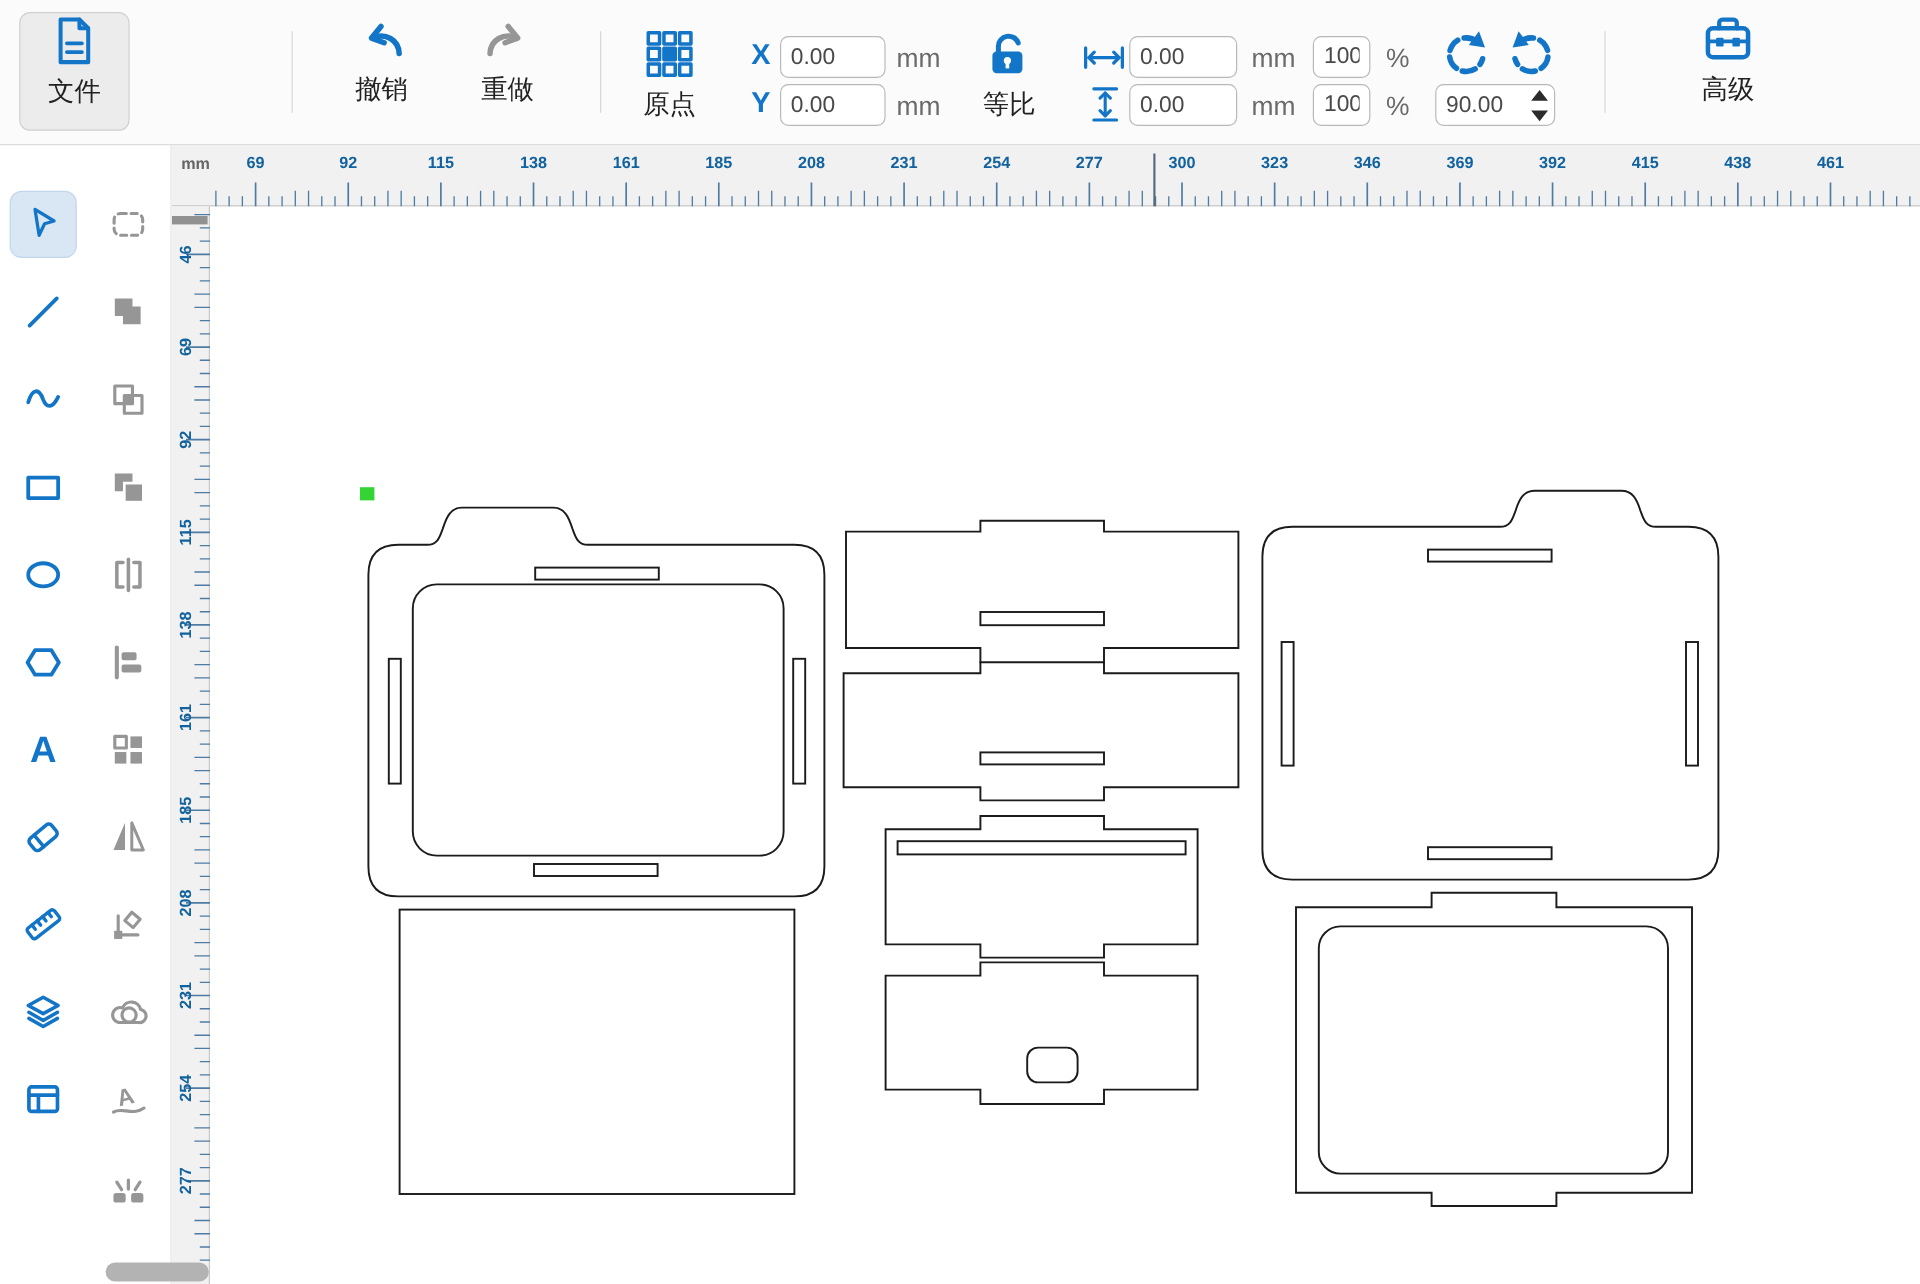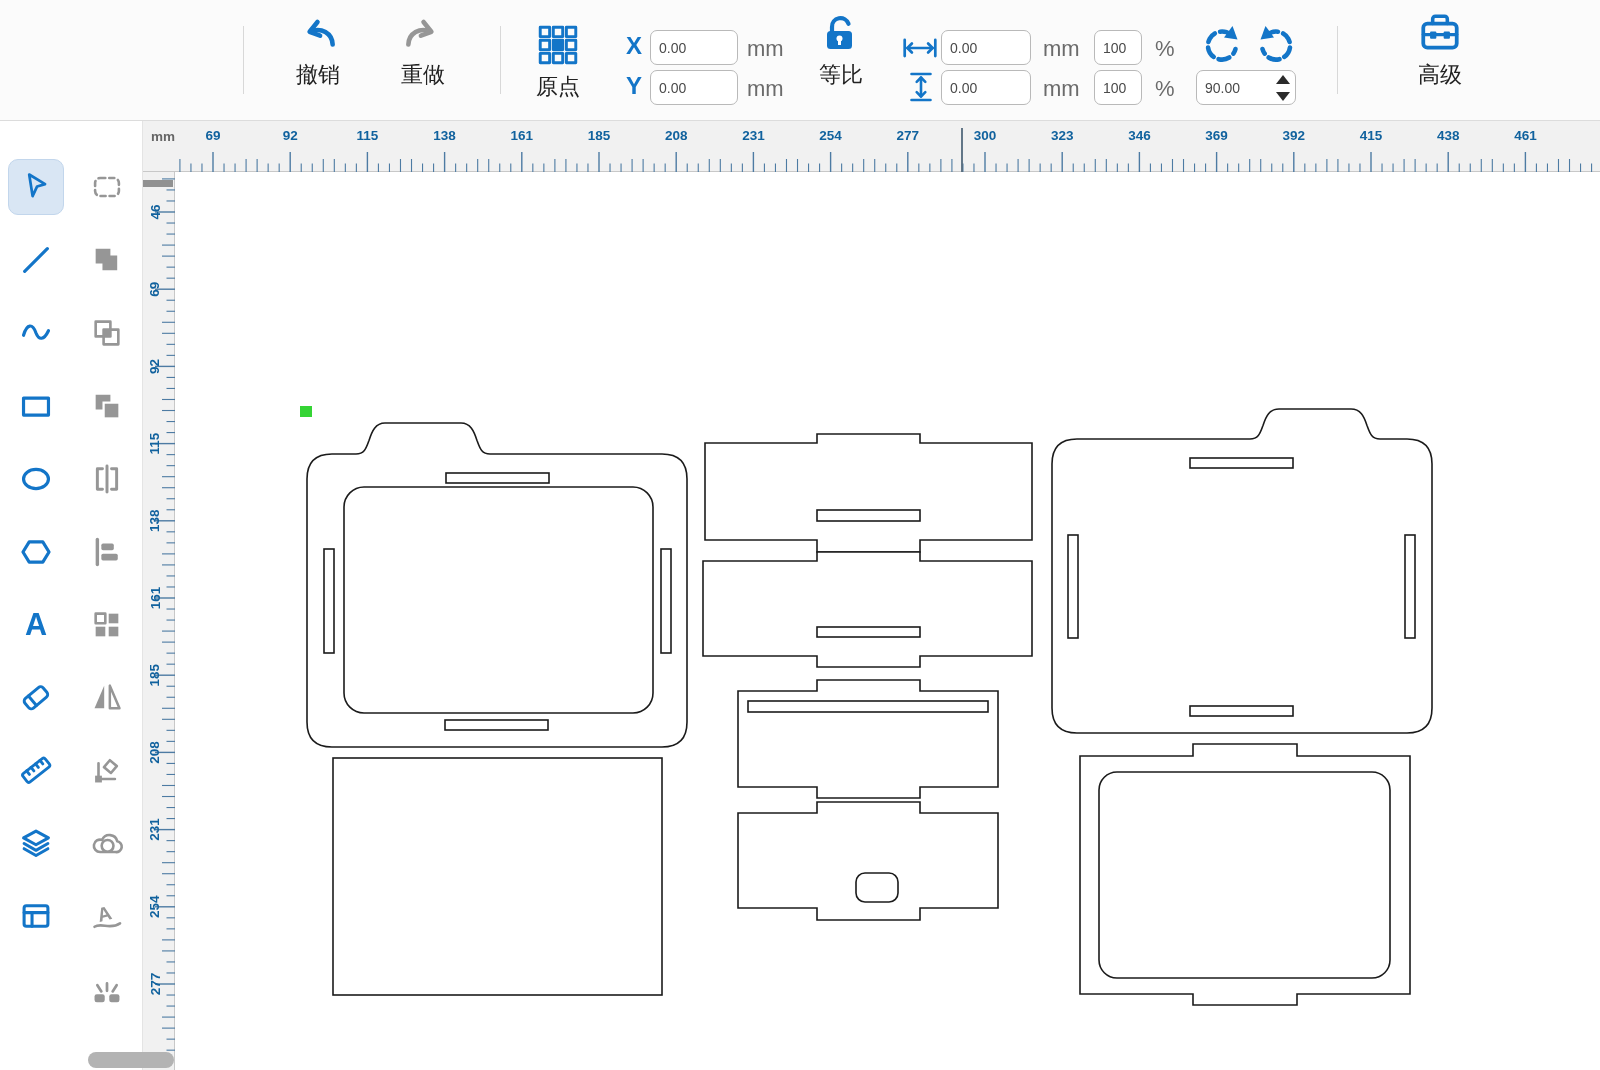--- a/index.html
+++ b/index.html
@@ -10,21 +10,21 @@
   html,body{width:1600px;height:1070px;overflow:hidden;background:#fff;
     font-family:"Liberation Sans","DejaVu Sans",sans-serif;}
   #app{position:relative;width:1600px;height:1070px}
 
   
   .toolbar{position:absolute;left:0;top:0;width:1600px;height:121px;background:#fbfbfb;border-bottom:1px solid #dcdcdc;z-index:30}
   .tbtn{position:absolute;display:flex;flex-direction:column;align-items:center;justify-content:flex-start;background:transparent;border:none;cursor:pointer}
   .tbtn .lbl{font-size:22px;color:#222;margin-top:4px;white-space:nowrap}
   .tbtn.selected{background:#ececec;border:1px solid #d0d0d0;border-radius:9px}
   .sep{position:absolute;top:26px;height:68px;width:1px;background:#d8d8d8}
-  .tb-input{position:absolute;height:35px;border:1.5px solid #b9b9b9;border-radius:7px;font-size:14px;color:#4a4a4a;padding:0 8px;background:#fff;outline:none;font-family:inherit}
+  .tb-input{position:absolute;height:35px;border:1.5px solid #b9b9b9;border-radius:7px;font-size:19px;color:#4a4a4a;padding:0 8px;background:#fff;outline:none;font-family:inherit}
   .tb-unit{position:absolute;font-size:22px;color:#6b6b6b}
   .tb-xy{position:absolute;font-size:24px;font-weight:bold;color:var(--blue)}
   .stepper{position:absolute;display:flex;flex-direction:column;justify-content:space-between;height:26px;width:16px}
   .stepper span{width:0;height:0;border-left:7px solid transparent;border-right:7px solid transparent;display:block}
   .step-up{border-bottom:9px solid #2b2b2b}
   .step-down{border-top:9px solid #2b2b2b}
 
   
   .sidebar{position:absolute;left:0;top:121px;width:143px;height:949px;background:#fff;border-right:1px solid #e4e4e4;z-index:25}
   .tool-cell{position:absolute;width:56px;height:56px;display:flex;align-items:center;justify-content:center;cursor:pointer;border-radius:10px}
@@ -45,20 +45,30 @@
   .blue-ic{stroke:var(--blue);fill:none;stroke-width:2.4;stroke-linecap:round;stroke-linejoin:round}
   .gray-ic{stroke:var(--gray-icon);fill:none;stroke-width:2.3;stroke-linecap:round;stroke-linejoin:round}
 </style>
 </head>
 <body>
 
 <div id="app">
 
   <div class="toolbar">
 
+    <button class="tbtn selected" style="left:16px;top:10px;width:92px;height:99px">
+      <span>
+        <svg width="46" height="46" viewBox="0 0 44 44" class="blue-ic" style="stroke-width:3.2">
+          <path d="M11 5 H26 L33 12 V39 H11 Z"></path>
+            <path d="M26 5 V12 H33"></path>
+          <path d="M16 24 H28 M16 31 H28" style="stroke-width:3"></path>
+        </svg>
+      </span>
+      <span class="lbl">文件</span>
+    </button>
 
 
     <div class="sep" style="left:243px"></div>
 
     <button class="tbtn" style="left:278px;top:10px;width:80px;height:99px">
       <span>
         <svg width="48" height="46" viewBox="0 0 44 44" class="blue-ic" style="stroke-width:4.4">
           <path d="M36 33 C 35.5 22 25 16.5 15 20.5"></path>
           <path d="M21.5 11.5 L14 20.8 L24 24.5"></path>
         </svg>
@@ -96,21 +106,21 @@
     </button>
 
     <span class="tb-xy" style="left:626px;top:32px">X</span>
     <input class="tb-input" style="left: 650px; top: 30px; width: 88px;" value="0.00">
     <span class="tb-unit" style="left:747px;top:36px">mm</span>
 
     <span class="tb-xy" style="left:626px;top:72px">Y</span>
     <input class="tb-input" style="left: 650px; top: 70px; width: 88px;" value="0.00">
     <span class="tb-unit" style="left:747px;top:76px">mm</span>
 
-    <button class="tbtn" style="left:806px;top:12px;width:70px;height:97px">
+    <button class="tbtn" style="left:806px;top:24px;width:70px;height:97px">
       <span>
         <svg width="44" height="44" viewBox="0 0 44 44">
           <path d="M13 20 V15 a8.5 8.5 0 0 1 16.5 -3.2" fill="none" stroke="#1375c8" stroke-width="4.2" stroke-linecap="round"></path>
           <rect x="8" y="19" width="25" height="18" rx="3.5" fill="#1375c8"></rect>
           <circle cx="20.5" cy="26.5" r="3" fill="#fff"></circle>
             <rect x="19" y="27.5" width="3" height="5.5" fill="#fff"></rect>
         </svg>
       </span>
       <span class="lbl">等比</span>
     </button>

